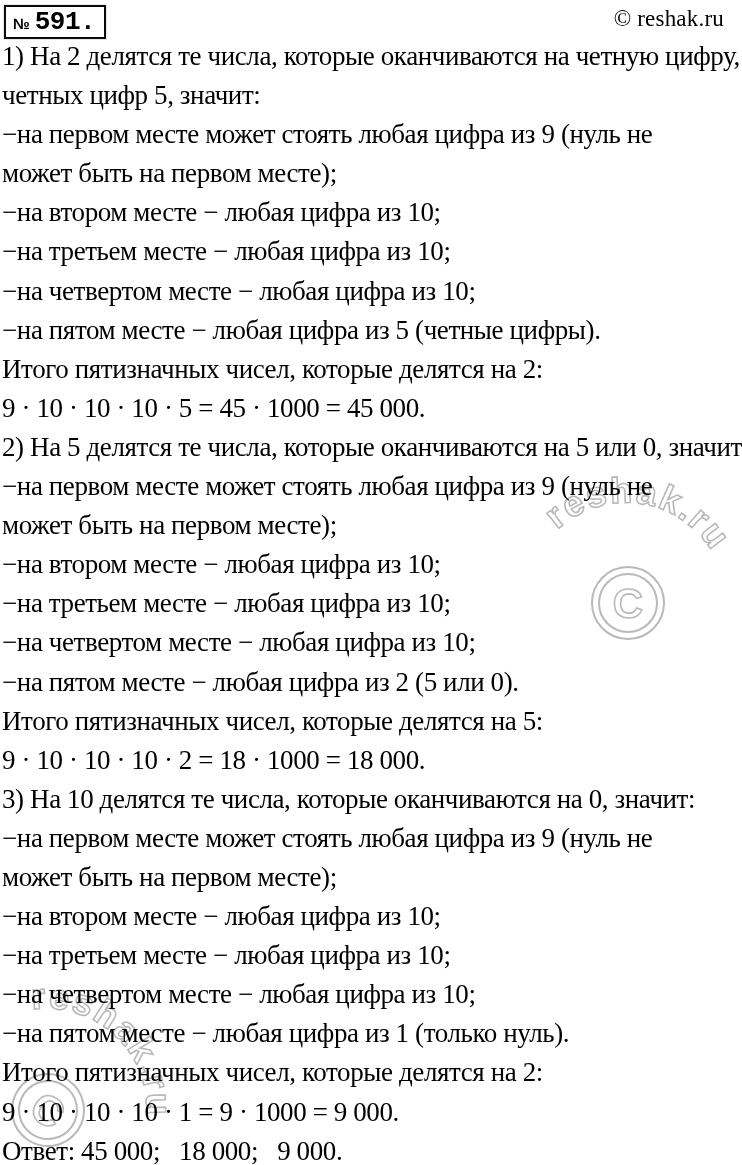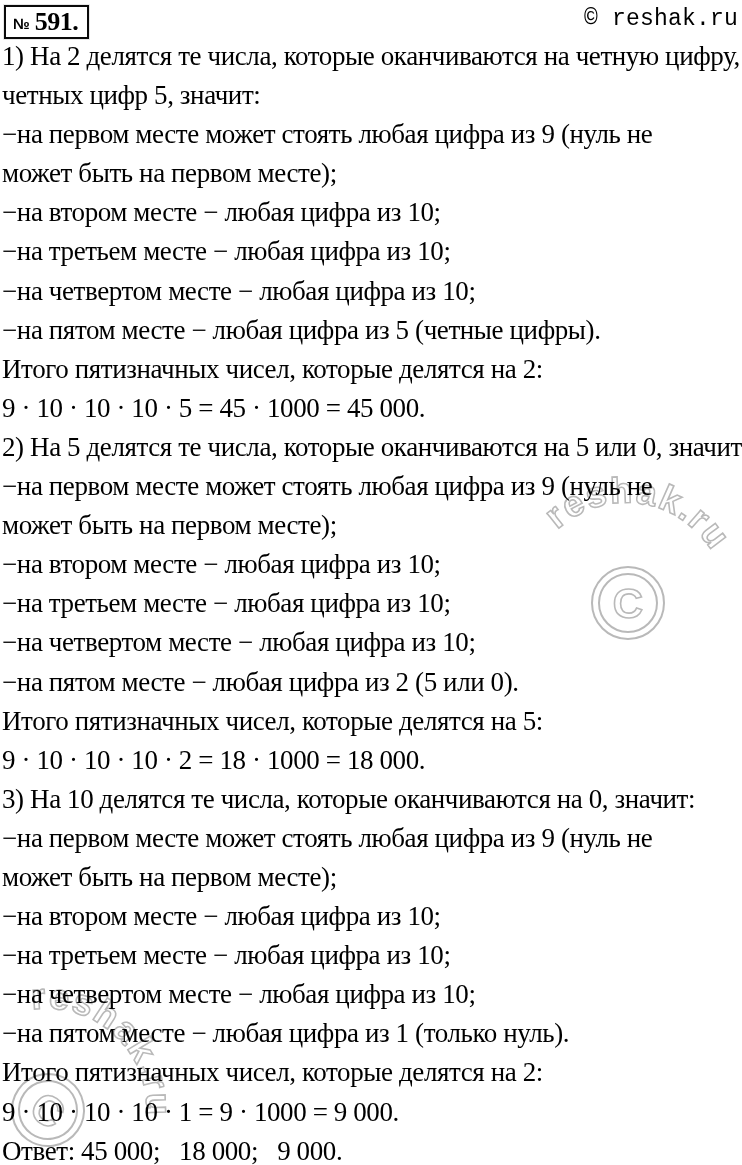--- a/index.html
+++ b/index.html
@@ -35,32 +35,32 @@
     z-index: 3;
   }
   .problem-box .num-sign {
     font-family: "Liberation Sans", sans-serif;
     font-size: 15px;
     font-weight: bold;
     line-height: 1;
     padding-top: 2px;
   }
   .problem-box .num {
-    font-family: Liberation Serif, serif;
+    font-family: Liberation Mono, monospace;
     font-size: 26px;
     font-weight: bold;
     letter-spacing: -0.5px;
     line-height: 1;
   }
   
   .credit {
     position: absolute;
     top: 6px;
-    right: 4px;
-    font-family: Liberation Mono, monospace;
+    right: 18px;
+    font-family: Liberation Serif, serif;
     font-size: 23px;
     letter-spacing: 0.2px;
     z-index: 3;
   }
   
   .lines {
     position: absolute;
     top: 37px;
     left: 2px;
     right: 0;

